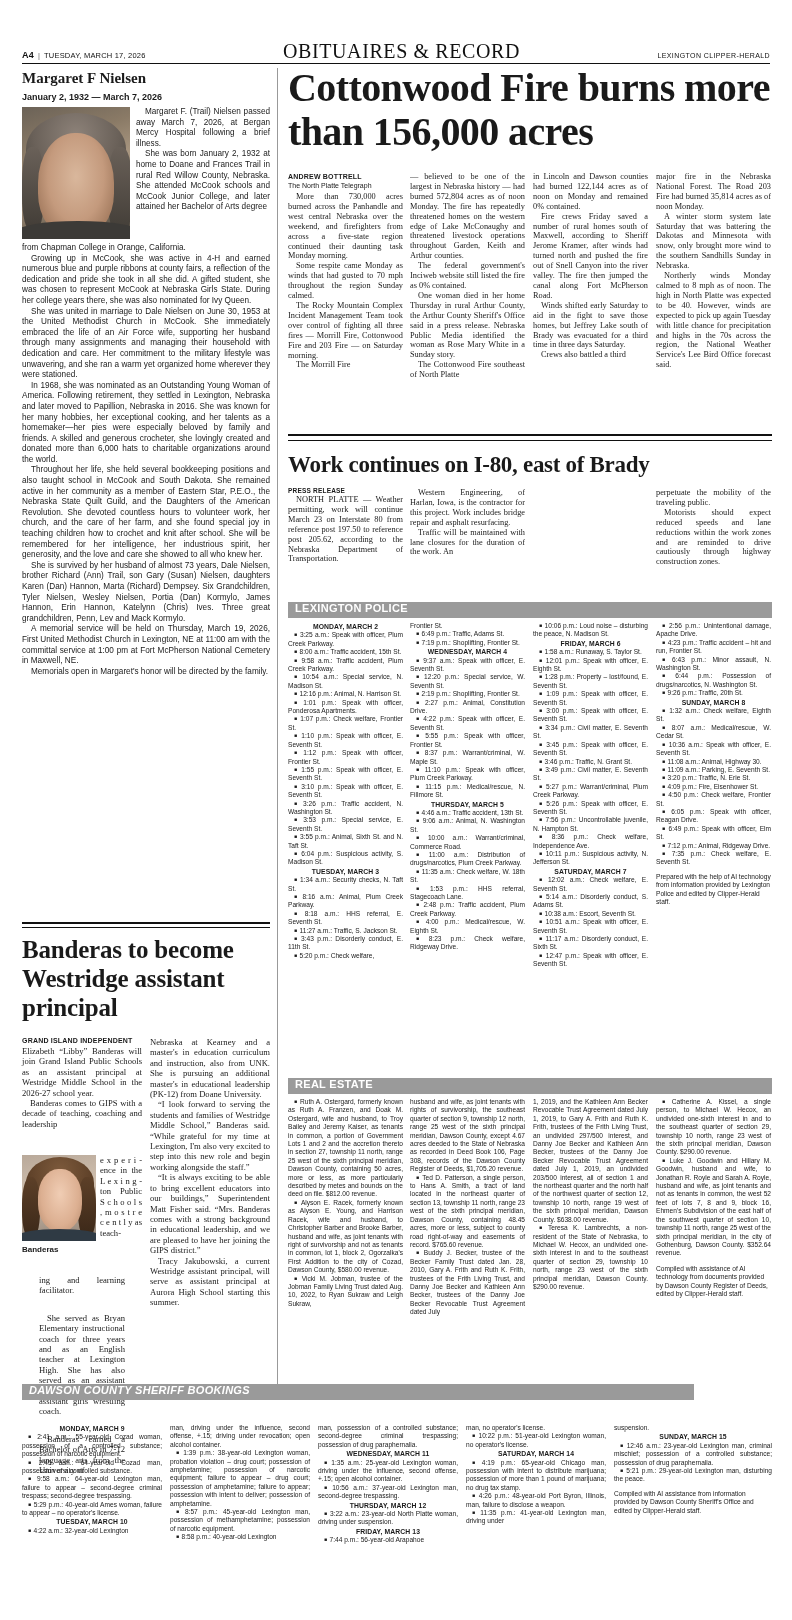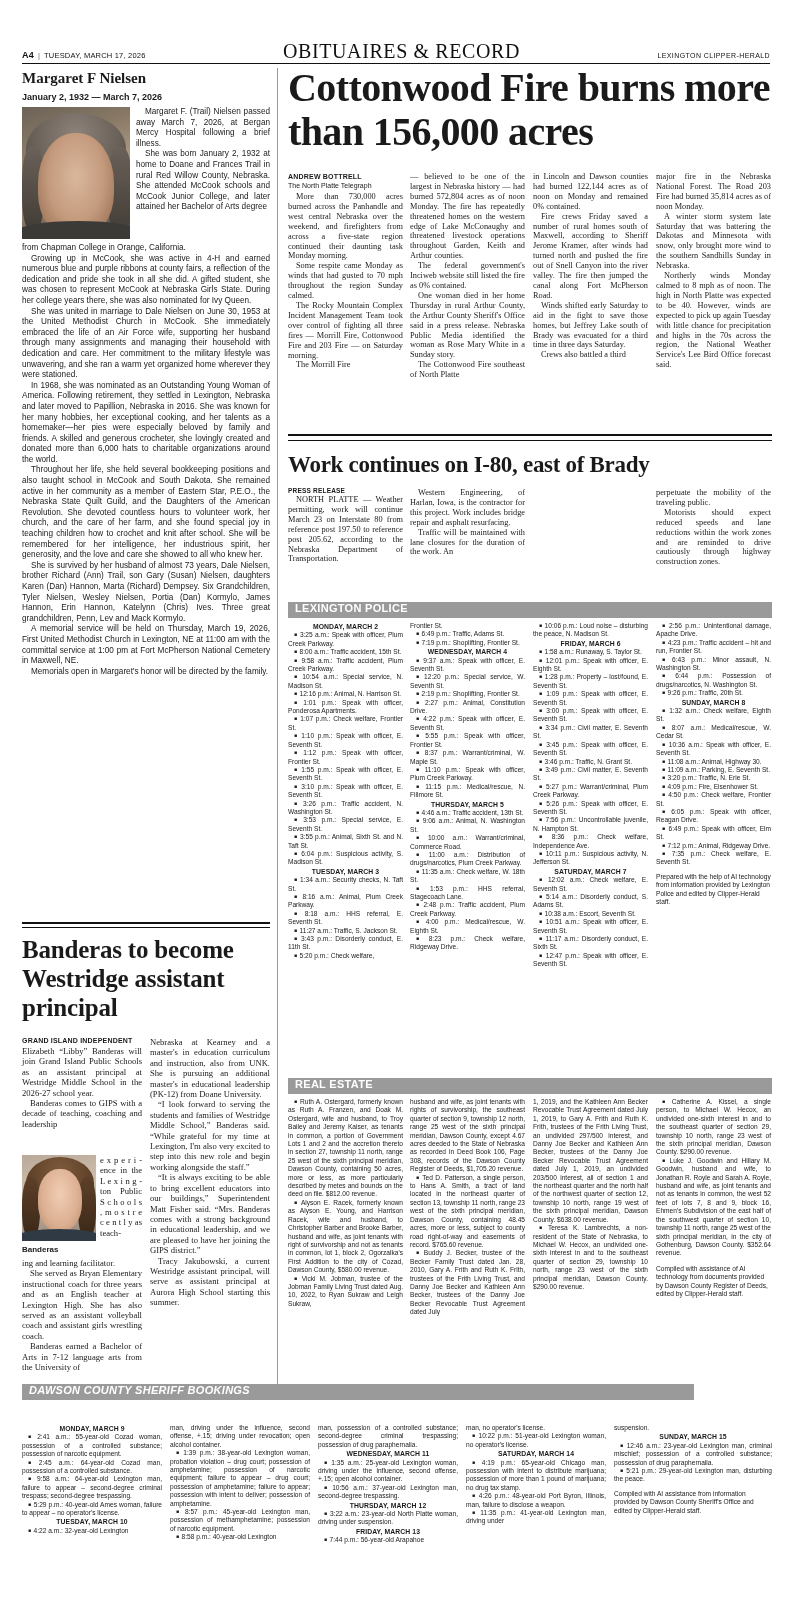--- a/index.html
+++ b/index.html
@@ -120,21 +120,21 @@
     font-family: "Liberation Sans", sans-serif; font-weight: 700; font-size: 8px;
   }
   .band-wrap {
     position: absolute; left: 100px; top: 1155px; width: 42px;
     font-family: "Liberation Serif", serif; font-size: 8.6px; line-height: 10.4px; text-align: justify;
   }
   .band-tail {
     position: absolute; left: 22px; top: 1258px; width: 120px;
     font-family: "Liberation Serif", serif; font-size: 8.6px; line-height: 10.4px; text-align: justify;
   }
-  .band-tail p { text-indent: 8px; margin: 0; }
+  .band-tail p { text-indent: 8px; margin: 17px; }
 
   
   #fire-head {
     position: absolute; left: 288px; top: 66px; width: 484px;
     font-family: "Liberation Serif", serif; font-weight: 700; font-size: 40px;
     line-height: 44px; letter-spacing: -0.6px;
   }
   #fire-byline {
     position: absolute; left: 288px; top: 172px; width: 118px;
     font-family: "Liberation Sans", sans-serif; font-size: 7px; line-height: 9px;

